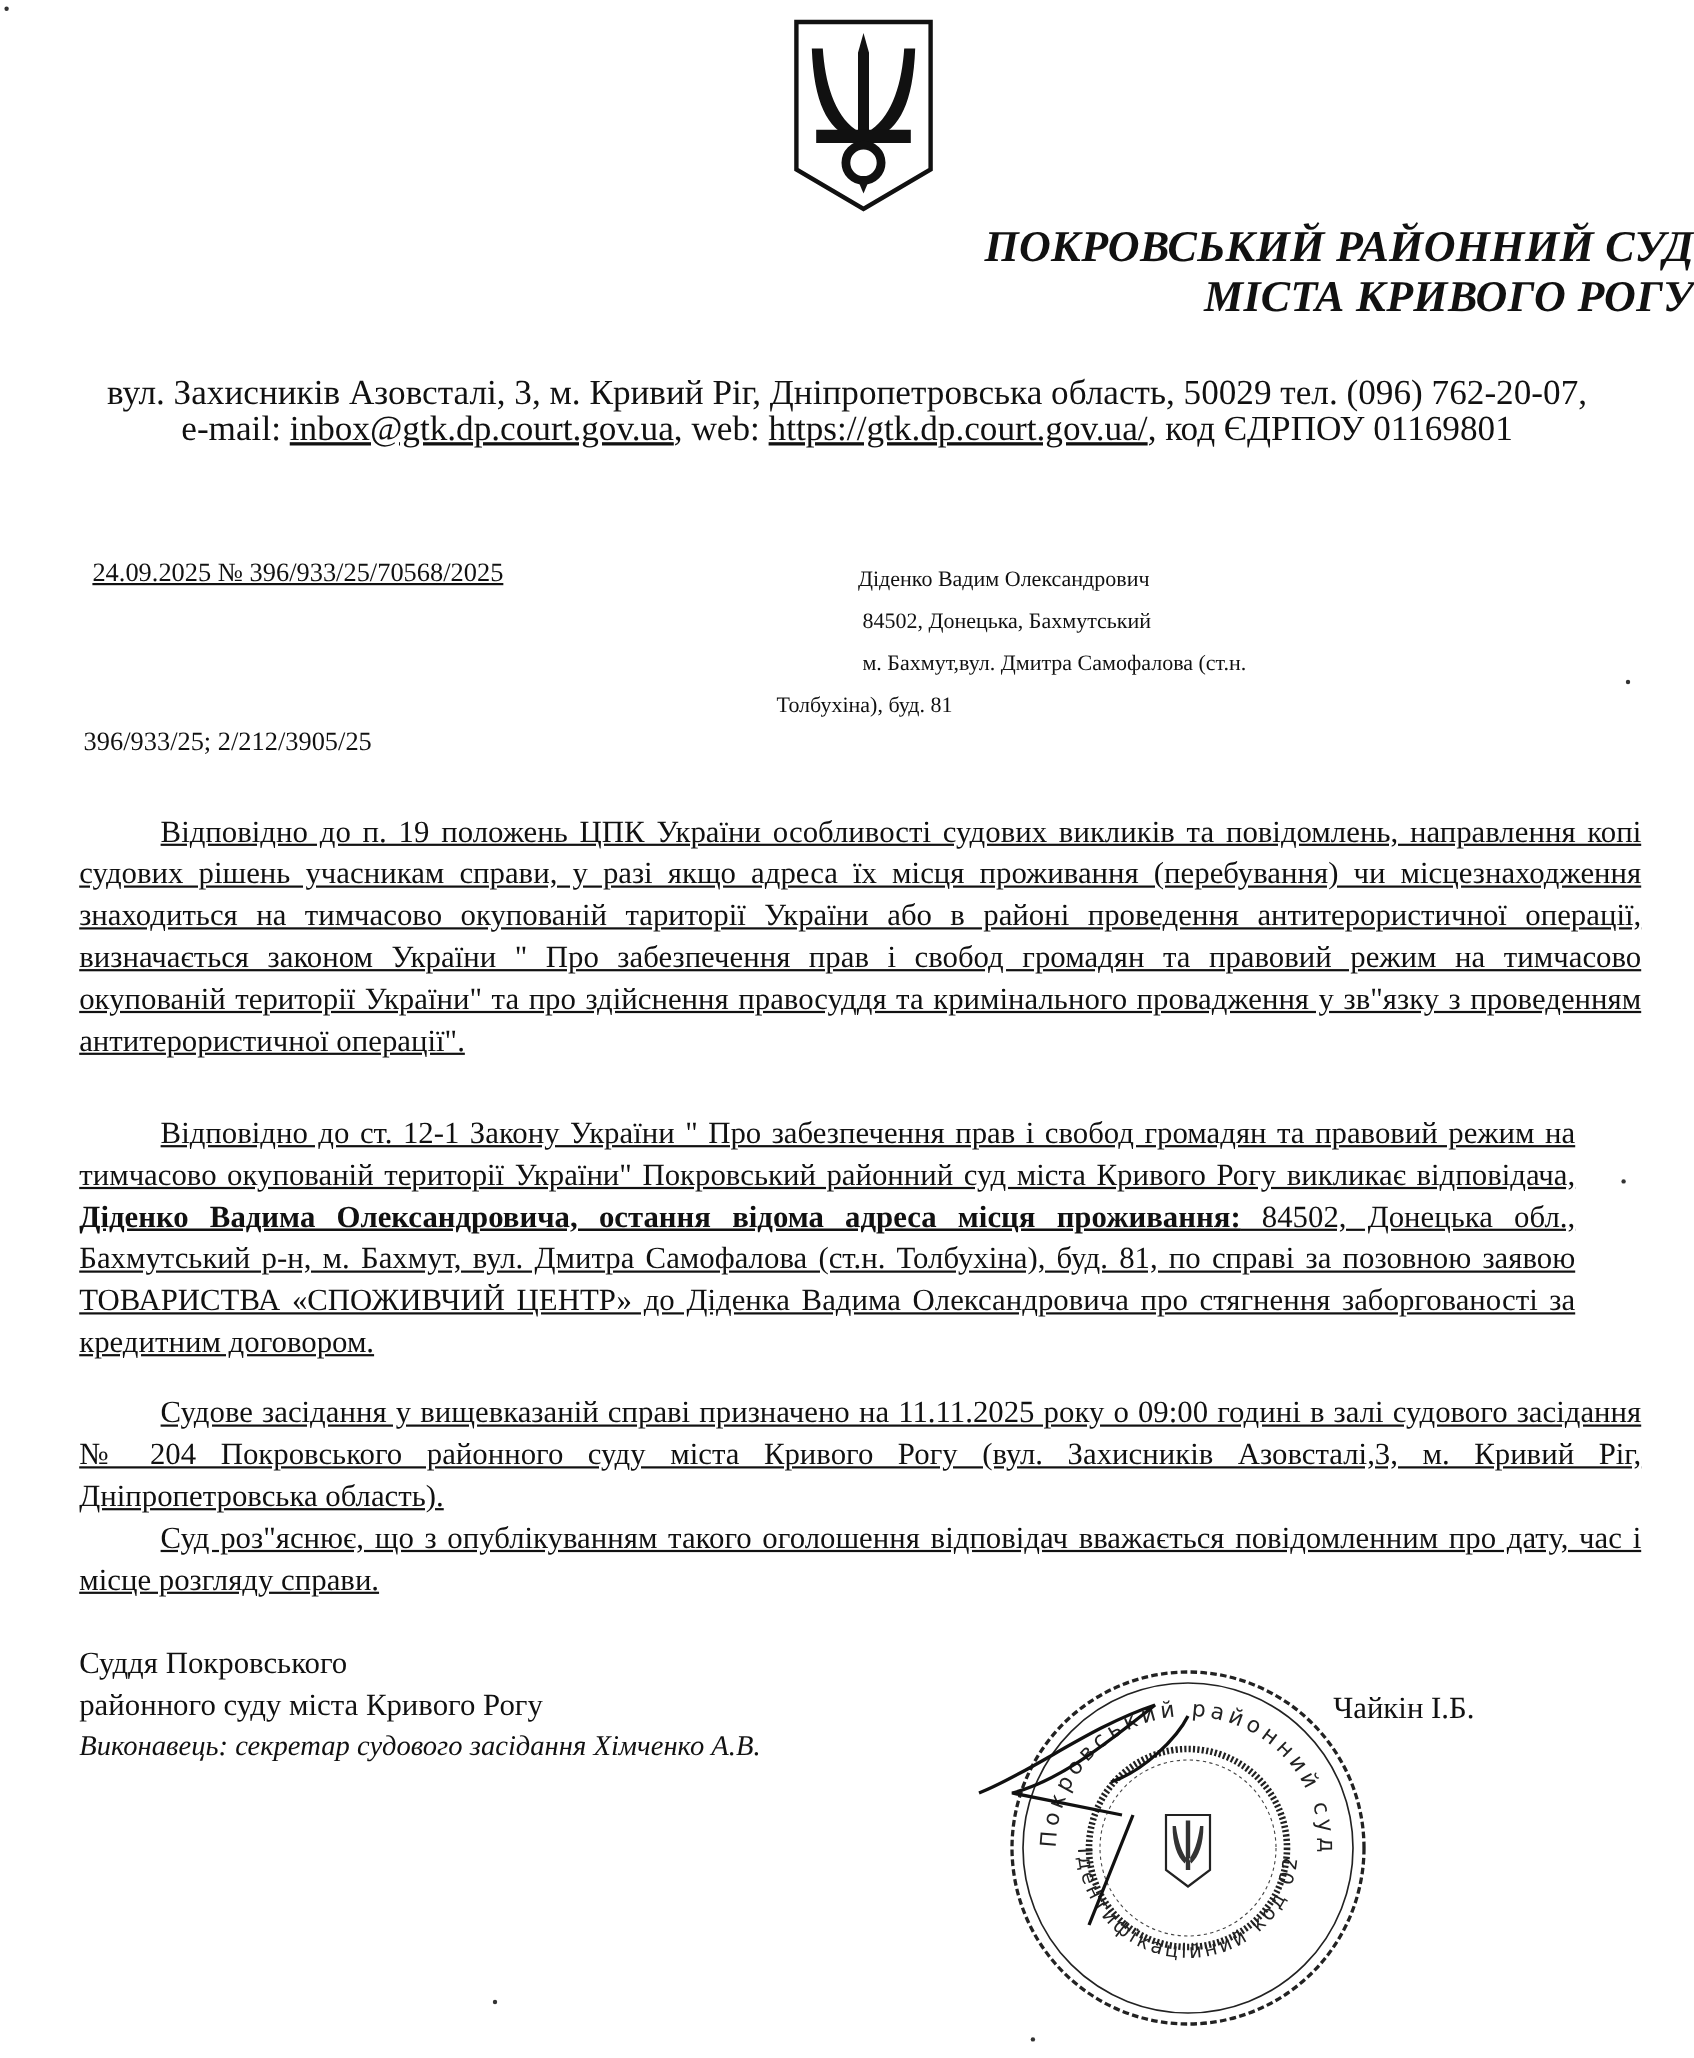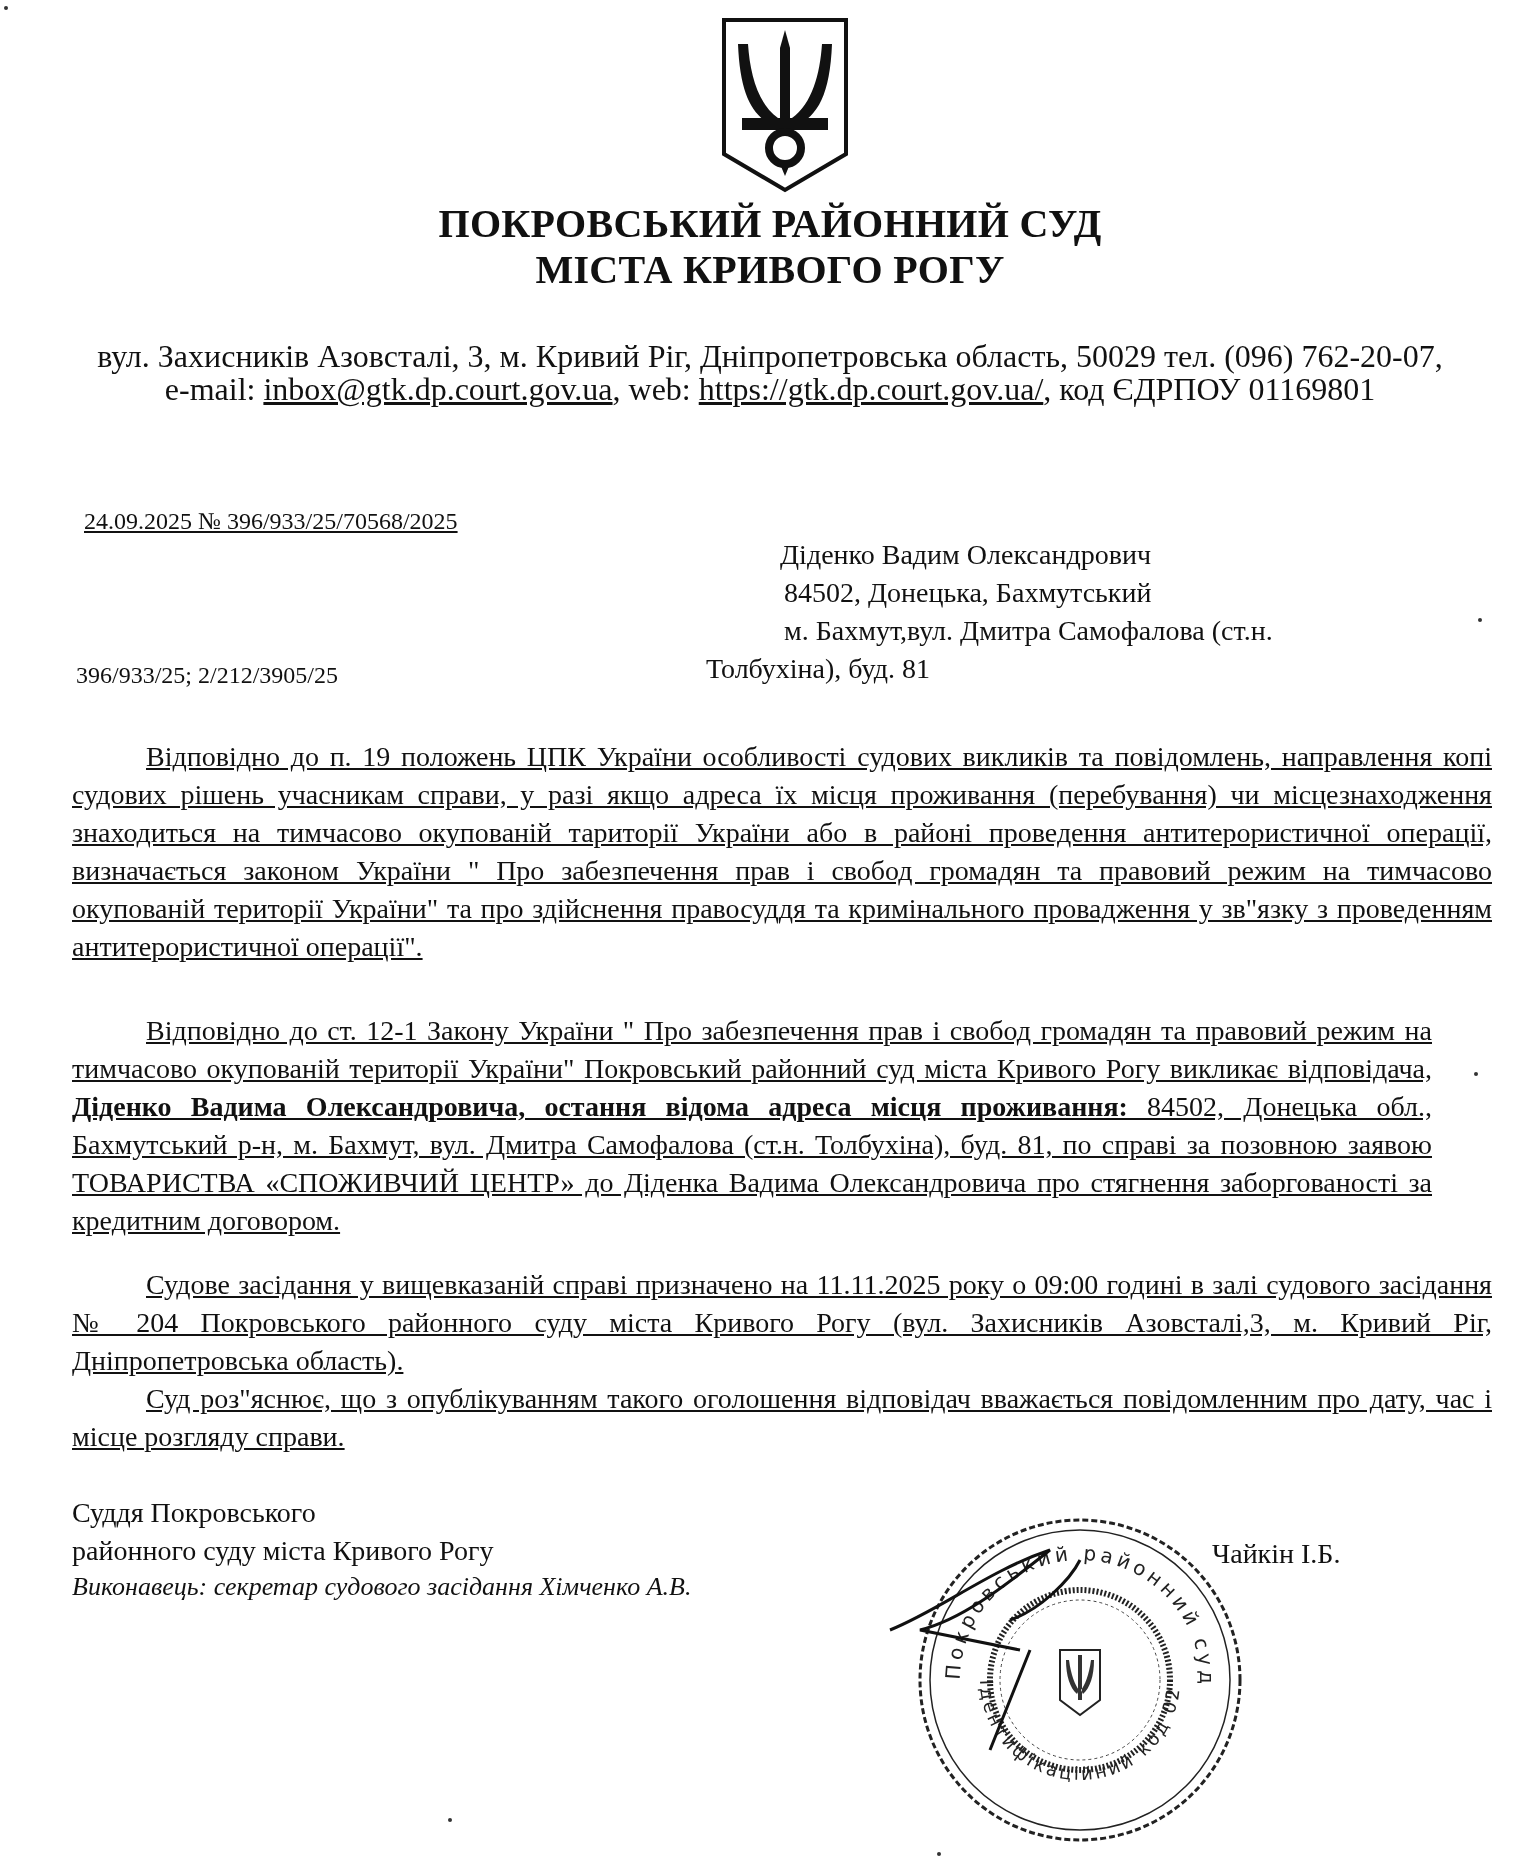--- a/index.html
+++ b/index.html
@@ -4,28 +4,28 @@
 <style>
   html, body { margin: 0; padding: 0; background: #ffffff; }
   body {
     width: 1540px; height: 1871px; position: relative; overflow: hidden;
     font-family: "Liberation Serif", "DejaVu Serif", serif;
     color: #111111;
   }
   .abs { position: absolute; }
   .emblem { left: 718px; top: 14px; width: 134px; height: 182px; }
   .court-title {
-    left: 0; width: 1540px; text-align: center; font-weight: bold;
-    font-size: 40px; line-height: 48px; letter-spacing: 0.3px;
+    left: 0; width: 1540px; text-align: right; font-weight: bold;
+    font-size: 40px; line-height: 48px; letter-spacing: 0.3px; font-style: italic;
   }
   .contacts { left: 0; width: 1540px; text-align: center; font-size: 32px; line-height: 33px; }
   .u { text-decoration: underline; }
   .outgoing { left: 72px; top: 508px; font-size: 24px; text-decoration: underline; margin-left: 12px; }
   .case-nums { left: 76px; top: 662px; font-size: 24px; }
-  .recipient { font-size: 28px; line-height: 38px; margin-top: 28px; }
+  .recipient { font-size: 20px; line-height: 38px; }
   .para { left: 72px; width: 1420px; font-size: 28px; line-height: 38px; text-align: justify; text-decoration: underline; }
   .indent { text-indent: 74px; }
   .b { font-weight: bold; text-decoration: underline; }
   .sig { left: 72px; font-size: 28px; line-height: 38px; }
   .exec { left: 72px; top: 1572px; font-size: 26px; font-style: italic; }
   .judge-name { left: 1212px; top: 1538px; font-size: 28px; }
   .stamp { left: 880px; top: 1480px; width: 400px; height: 380px; }
   .dot { width: 4px; height: 4px; background: #333; border-radius: 50%; }
 </style>
 </head>

